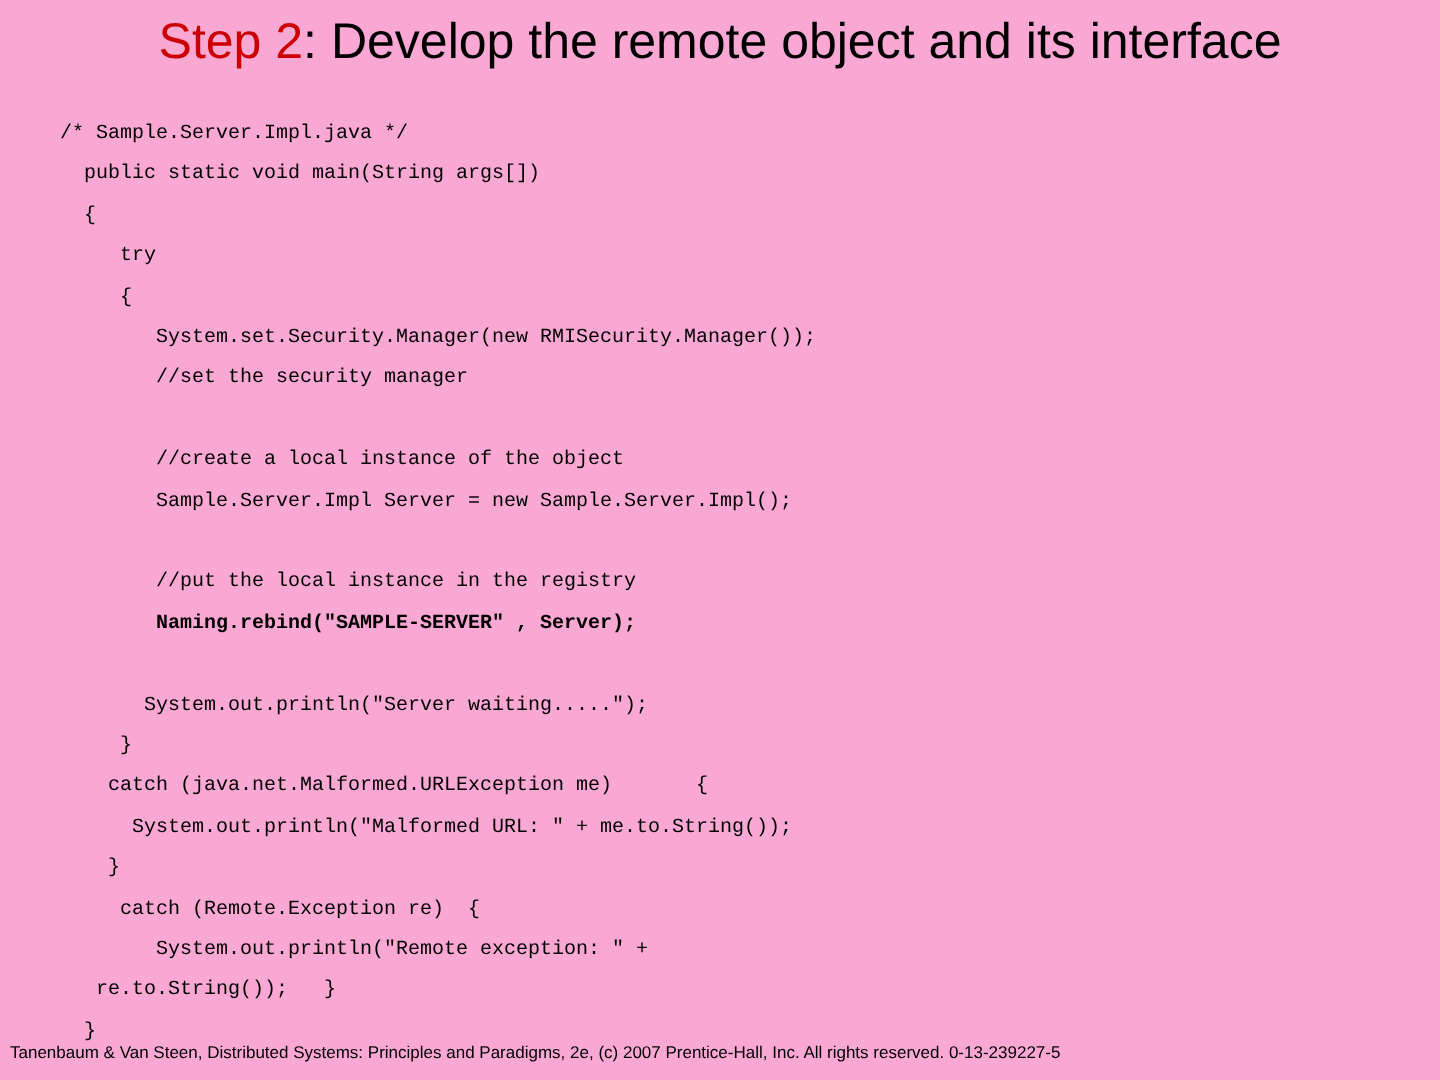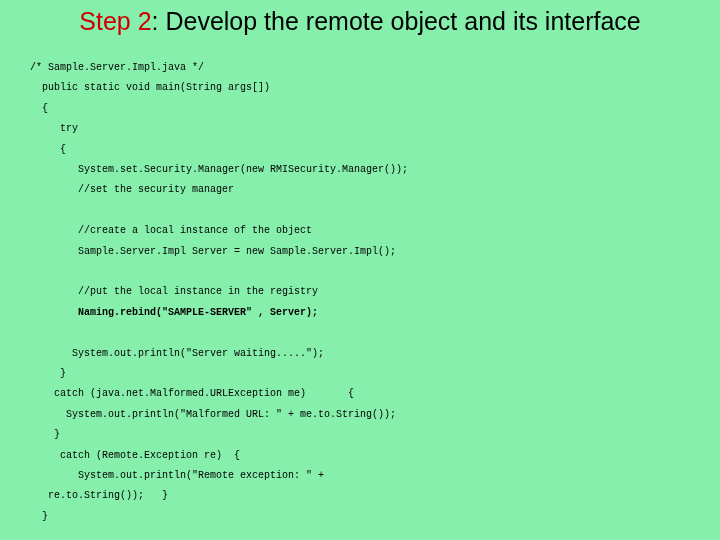--- a/index.html
+++ b/index.html
@@ -67,22 +67,23 @@
     font-family: "Liberation Sans", sans-serif;
     font-size: 8.5px;
     line-height: 11px;
     color: #000000;
     white-space: nowrap;
   }
 </style>
 </head>
 <body>
 
-<div id="slide" style="background: #86efac;">
+<div id="slide" style="background: #f9a8d4;">
 
   <div id="title">
     <span class="step" style="color: rgb(204, 0, 0);">Step 2</span><span class="sep">: </span><span class="rest">Develop the remote object and its interface</span>
   </div>
 
   <pre id="code"><span class="ln">/* Sample.Server.Impl.java */</span><span class="ln">  public static void main(String args[])</span><span class="ln">  {</span><span class="ln">     try</span><span class="ln">     {</span><span class="ln">        System.set.Security.Manager(new RMISecurity.Manager());</span><span class="ln">        //set the security manager</span><span class="ln blank">&nbsp;</span><span class="ln">        //create a local instance of the object</span><span class="ln">        Sample.Server.Impl Server = new Sample.Server.Impl();</span><span class="ln blank">&nbsp;</span><span class="ln">        //put the local instance in the registry</span><span class="ln bold">        Naming.rebind("SAMPLE-SERVER" , Server);</span><span class="ln blank">&nbsp;</span><span class="ln">       System.out.println("Server waiting.....");</span><span class="ln">     }</span><span class="ln">    catch (java.net.Malformed.URLException me)       {</span><span class="ln">      System.out.println("Malformed URL: " + me.to.String());</span><span class="ln">    }</span><span class="ln">     catch (Remote.Exception re)  {</span><span class="ln">        System.out.println("Remote exception: " +</span><span class="ln">   re.to.String());   }</span><span class="ln">  }</span></pre>
 
+  <div id="footer">Tanenbaum &amp; Van Steen, Distributed Systems: Principles and Paradigms, 2e, (c) 2007 Prentice-Hall, Inc. All rights reserved. 0-13-239227-5</div>
 
 </div>
 
 </body></html>

